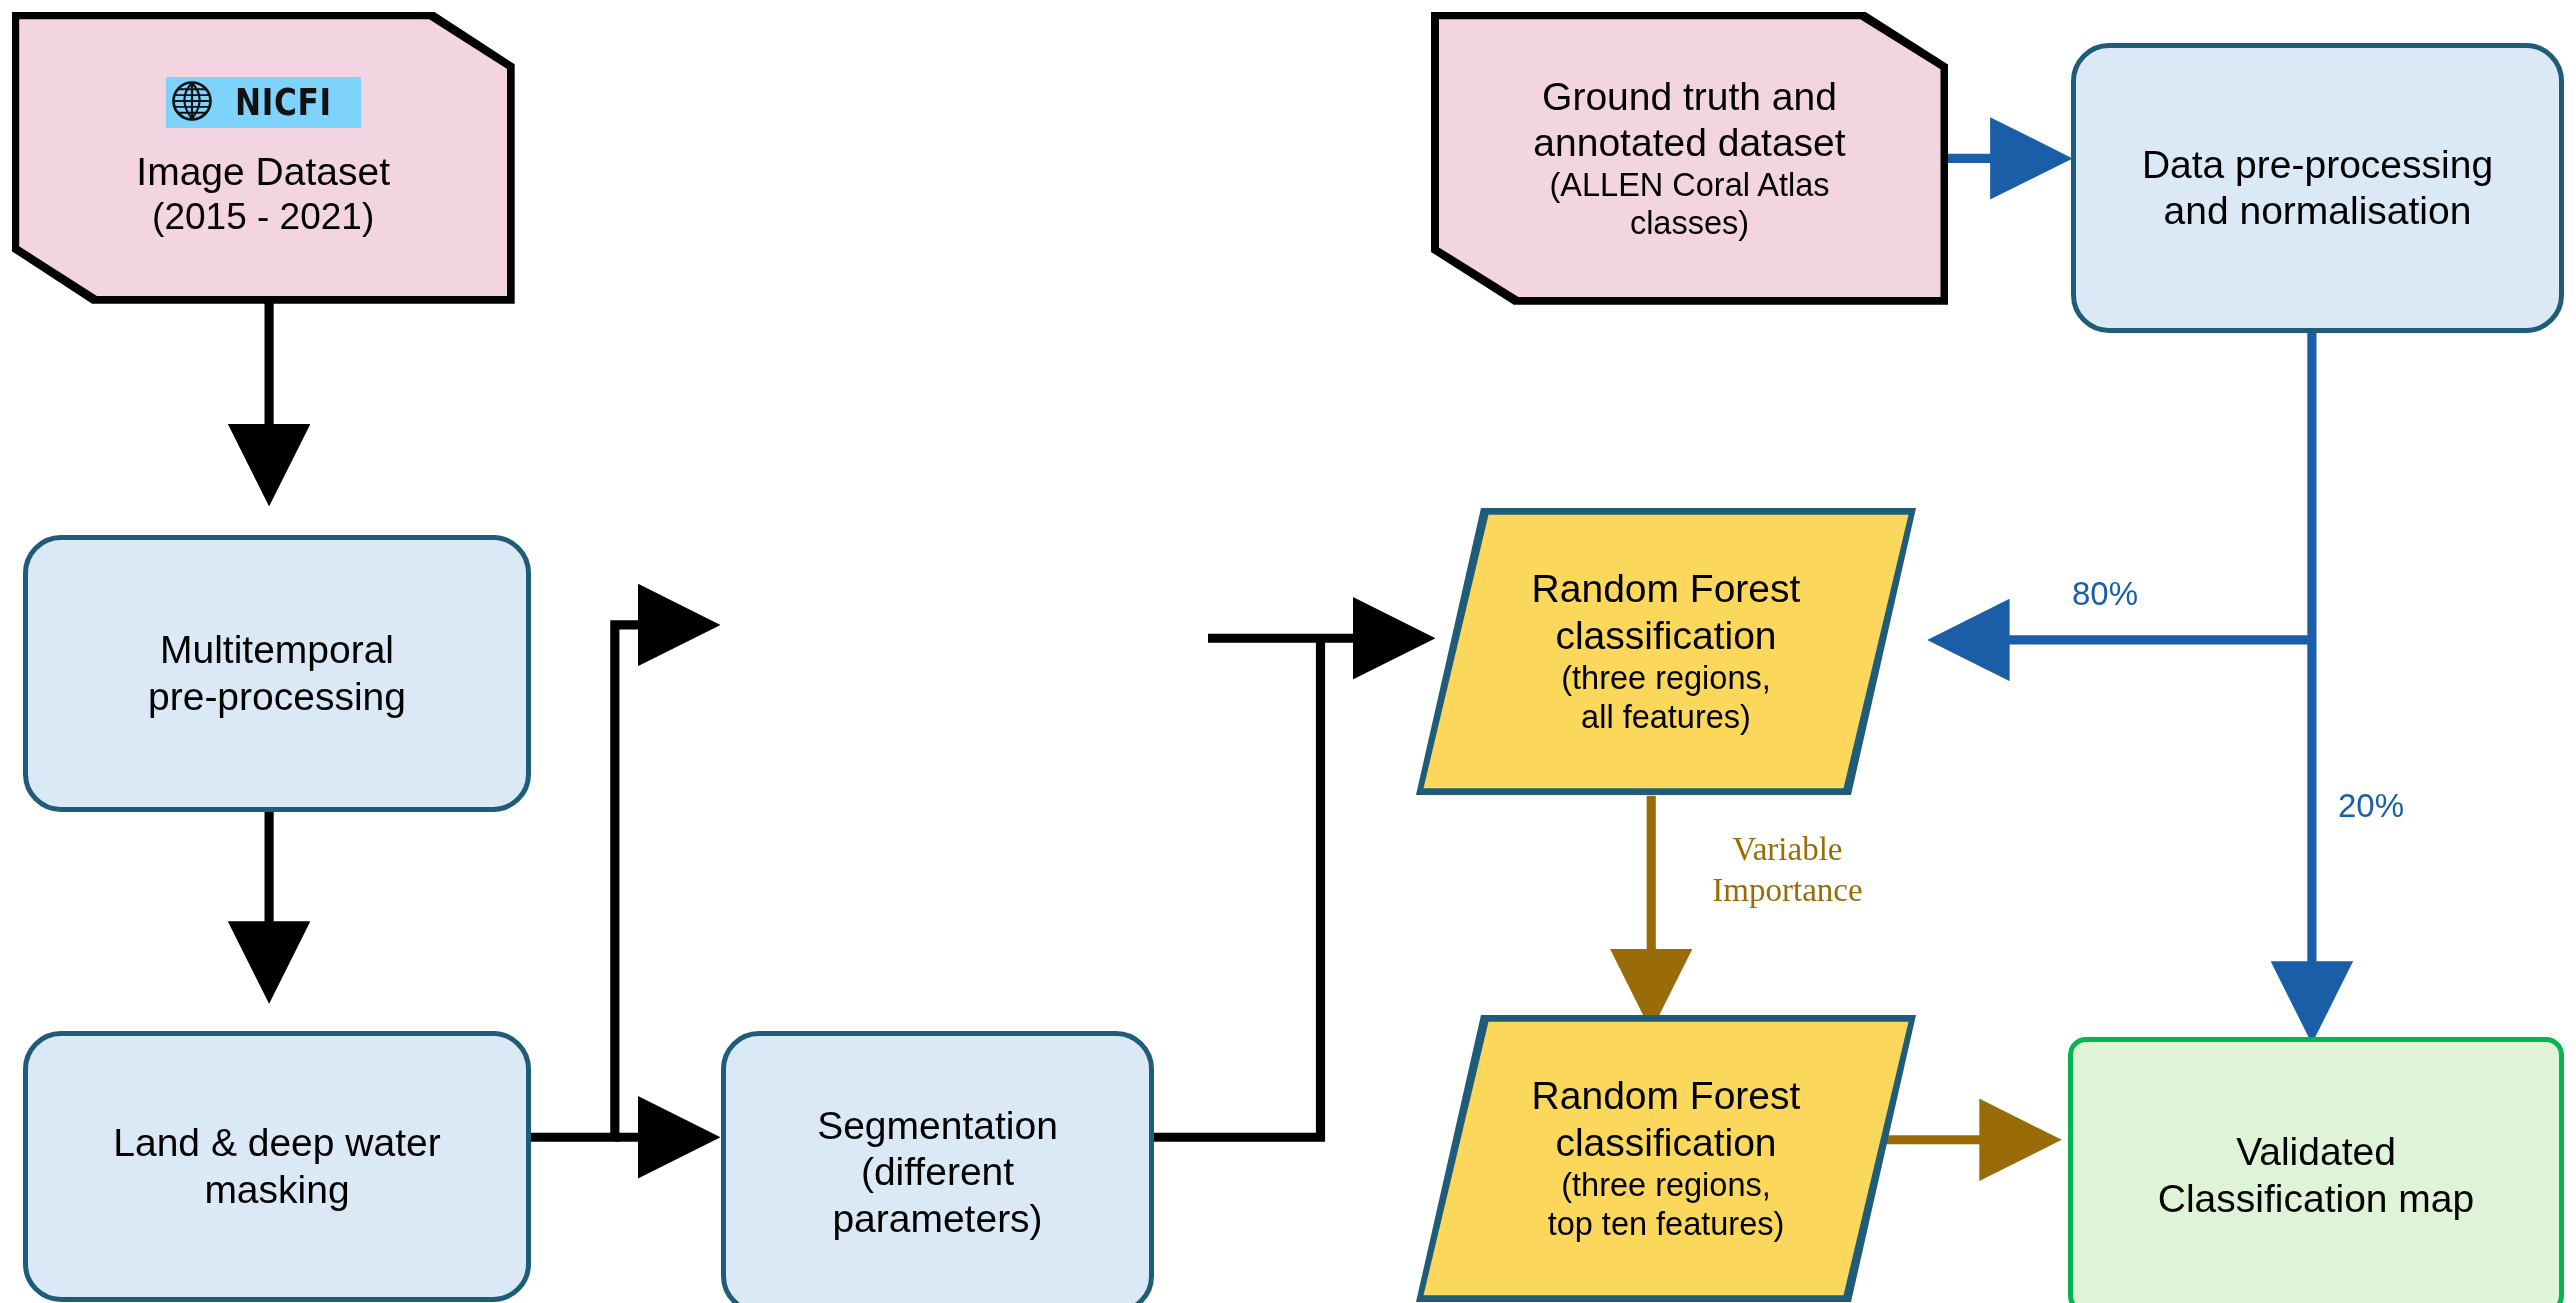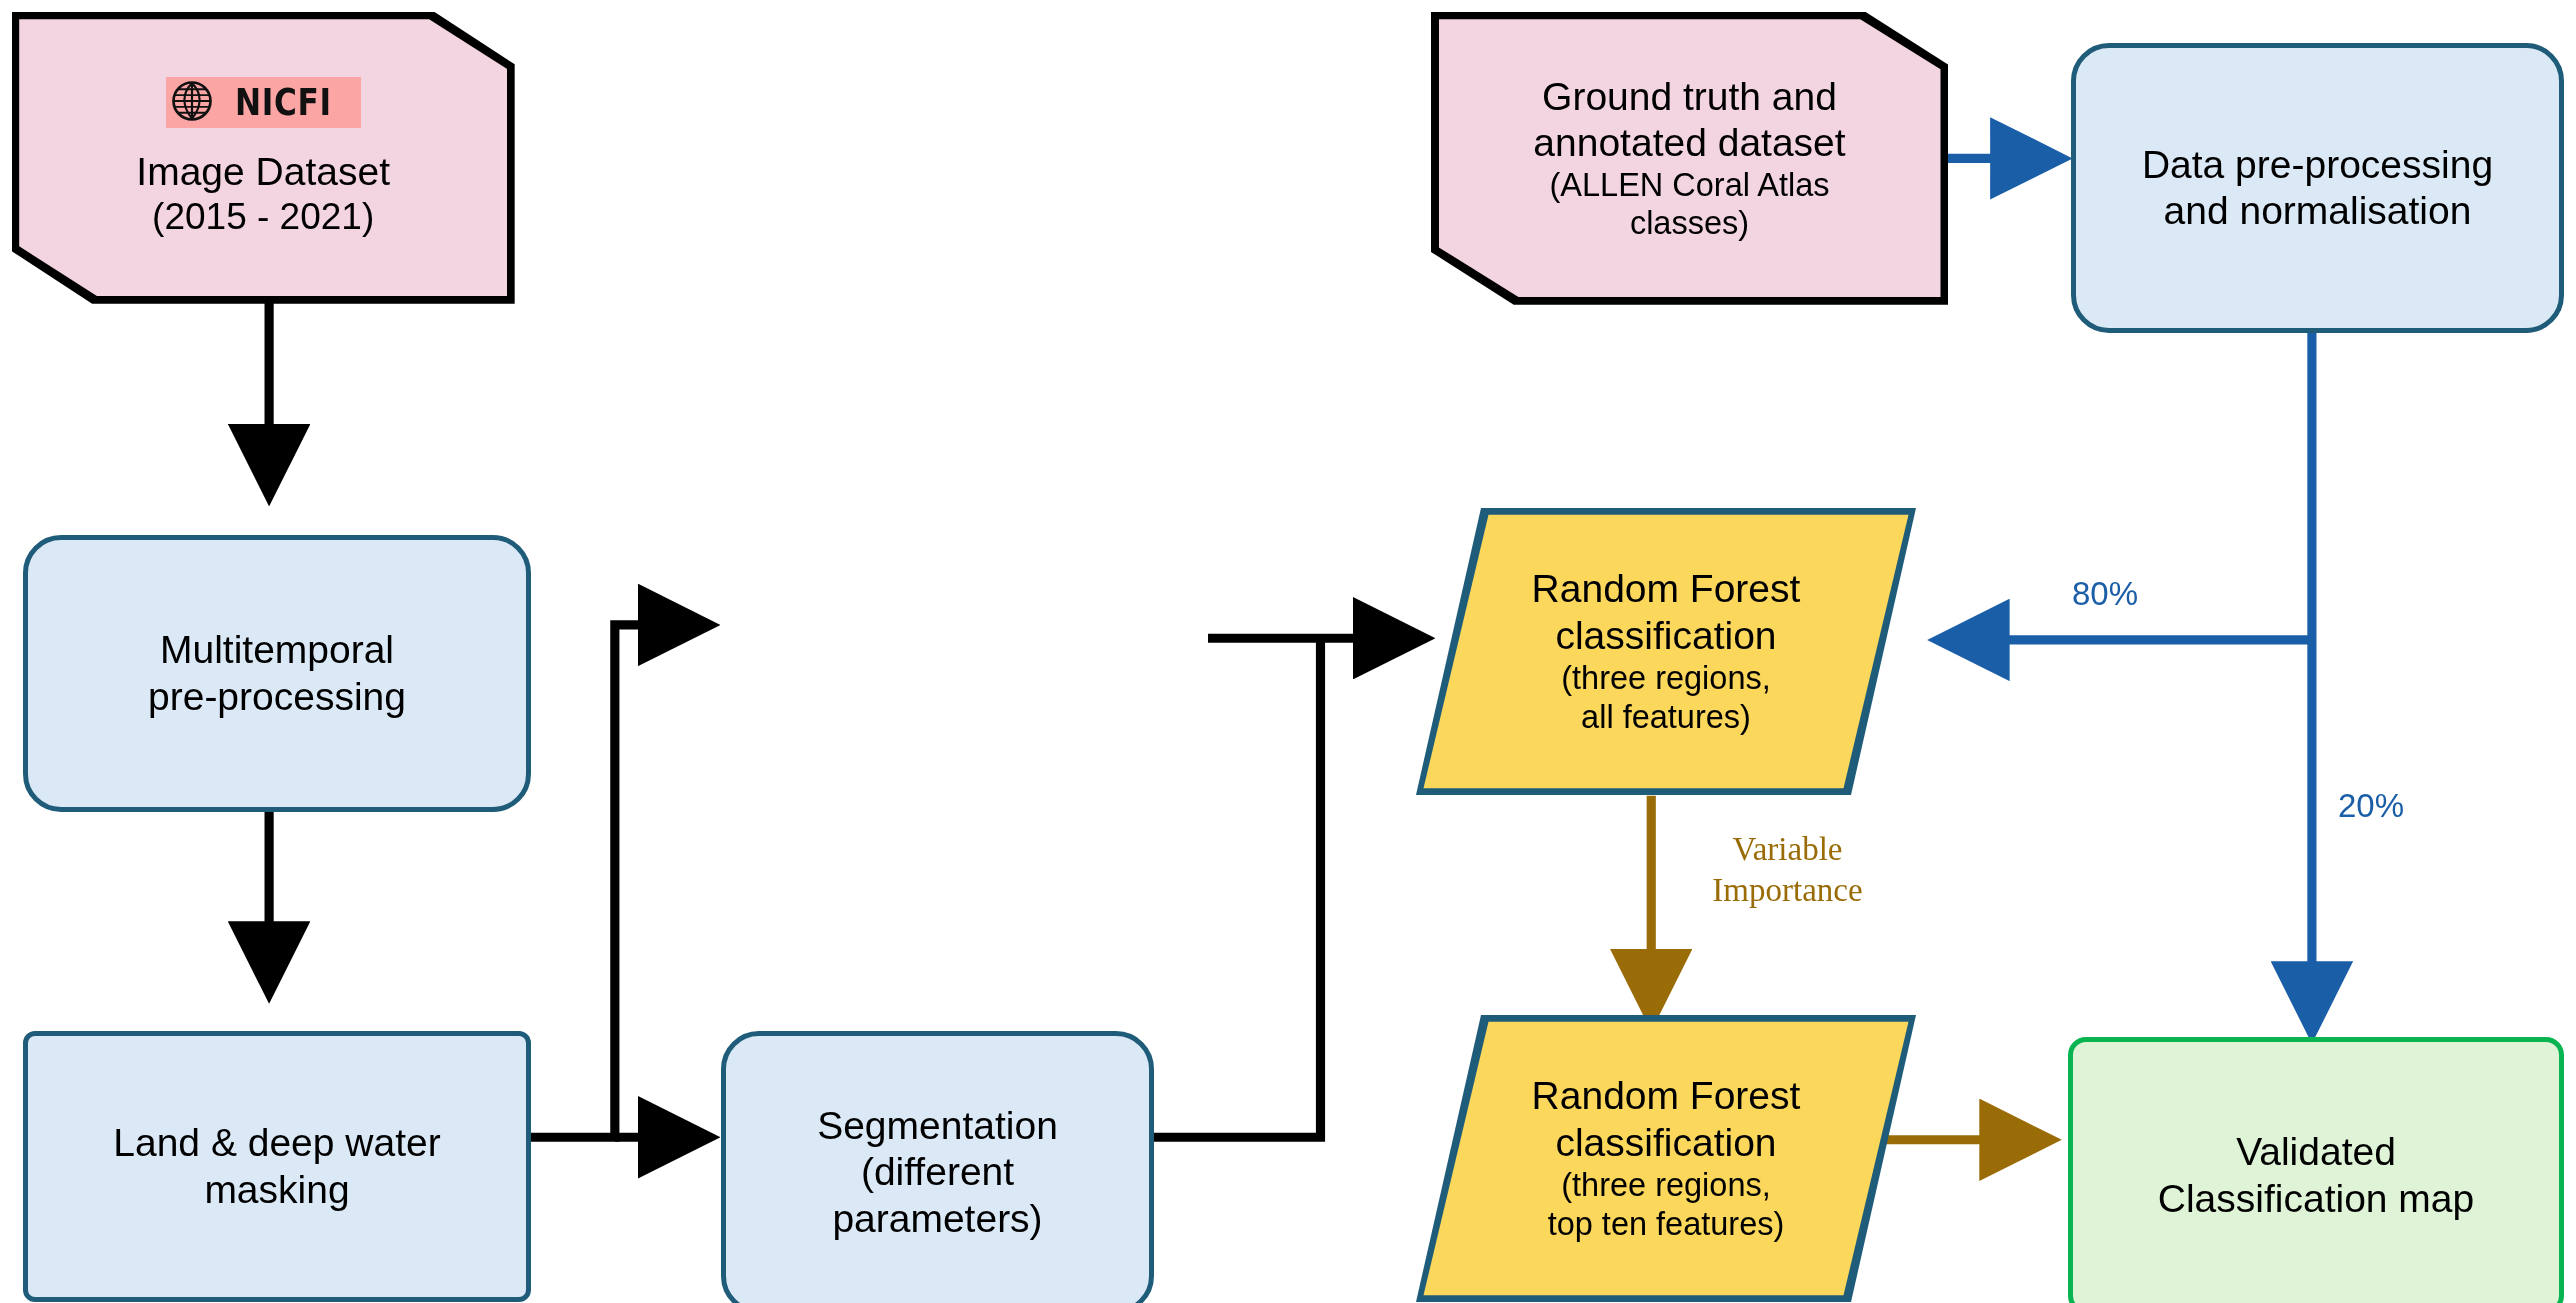--- a/index.html
+++ b/index.html
@@ -93,21 +93,21 @@
 
   .edge-label {
     position: absolute;
     font-size: 33px;
     white-space: nowrap;
   }
   .lbl-blue { color: #1B5EA8; }
   .lbl-gold { color: #9A6C07; line-height: 1.25; text-align: center; font-family: Liberation Serif, serif; }
 
   .nicfi-logo {
-    background: #fca5a5;
+    background: #7dd3fc;
     display: inline-flex;
     align-items: center;
     gap: 22px;
     padding: 2.5px 8.3px 2.5px 5px;
     margin-bottom: 21px;
   }
   .nicfi-wordmark {
     font-family: "Liberation Sans Narrow", "DejaVu Sans", sans-serif;
     font-size: 38px;
     font-weight: 700;
@@ -205,21 +205,21 @@
   <div class="node proc" style="left:2071px; top:11.7px; width:493px; height:290px;">
     <div class="t-lg">Data pre-processing</div>
     <div class="t-lg">and normalisation</div>
   </div>
 
   <div class="node proc" style="left:23px; top:504px; width:508px; height:277px;">
     <div class="t-lg">Multitemporal</div>
     <div class="t-lg">pre-processing</div>
   </div>
 
-  <div class="node proc" style="left:23px; top:1000px; width:508px; height:271px;border-radius:12px;">
+  <div class="node proc" style="left:23px; top:1000px; width:508px; height:271px;">
     <div class="t-lg">Land &amp; deep water</div>
     <div class="t-lg">masking</div>
   </div>
 
 
   <div class="node proc" style="left:721px; top:1000px; width:433px; height:283px;">
     <div class="t-lg">Segmentation</div>
     <div class="t-lg">(different</div>
     <div class="t-lg">parameters)</div>
   </div>

